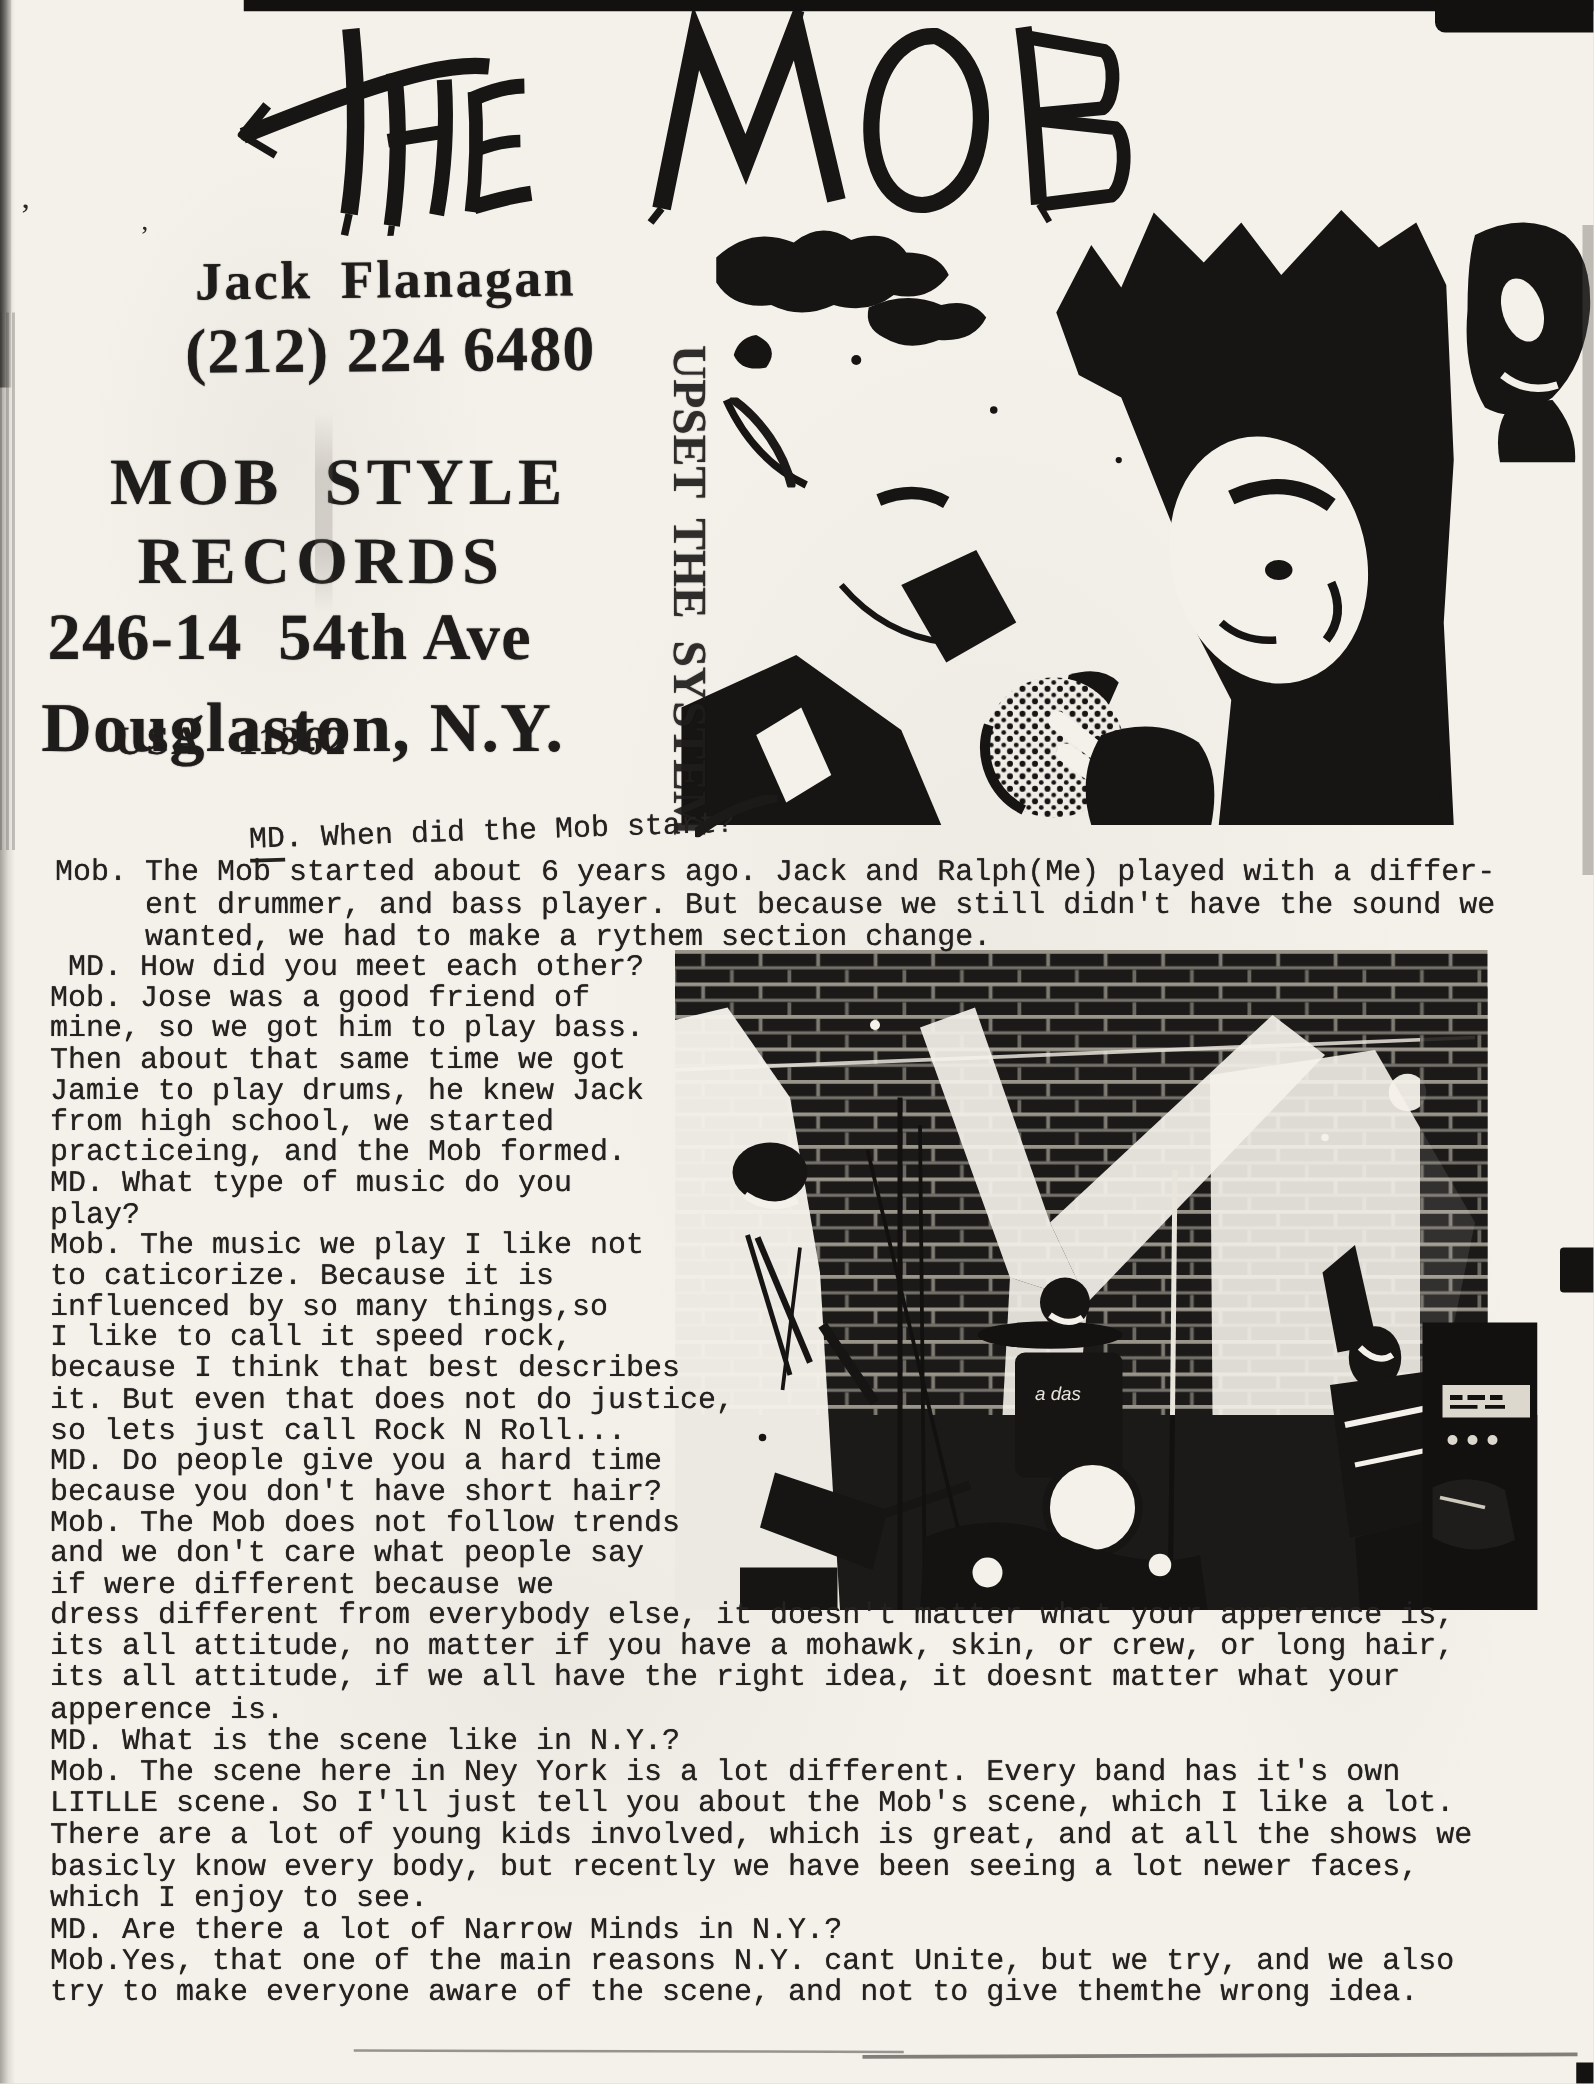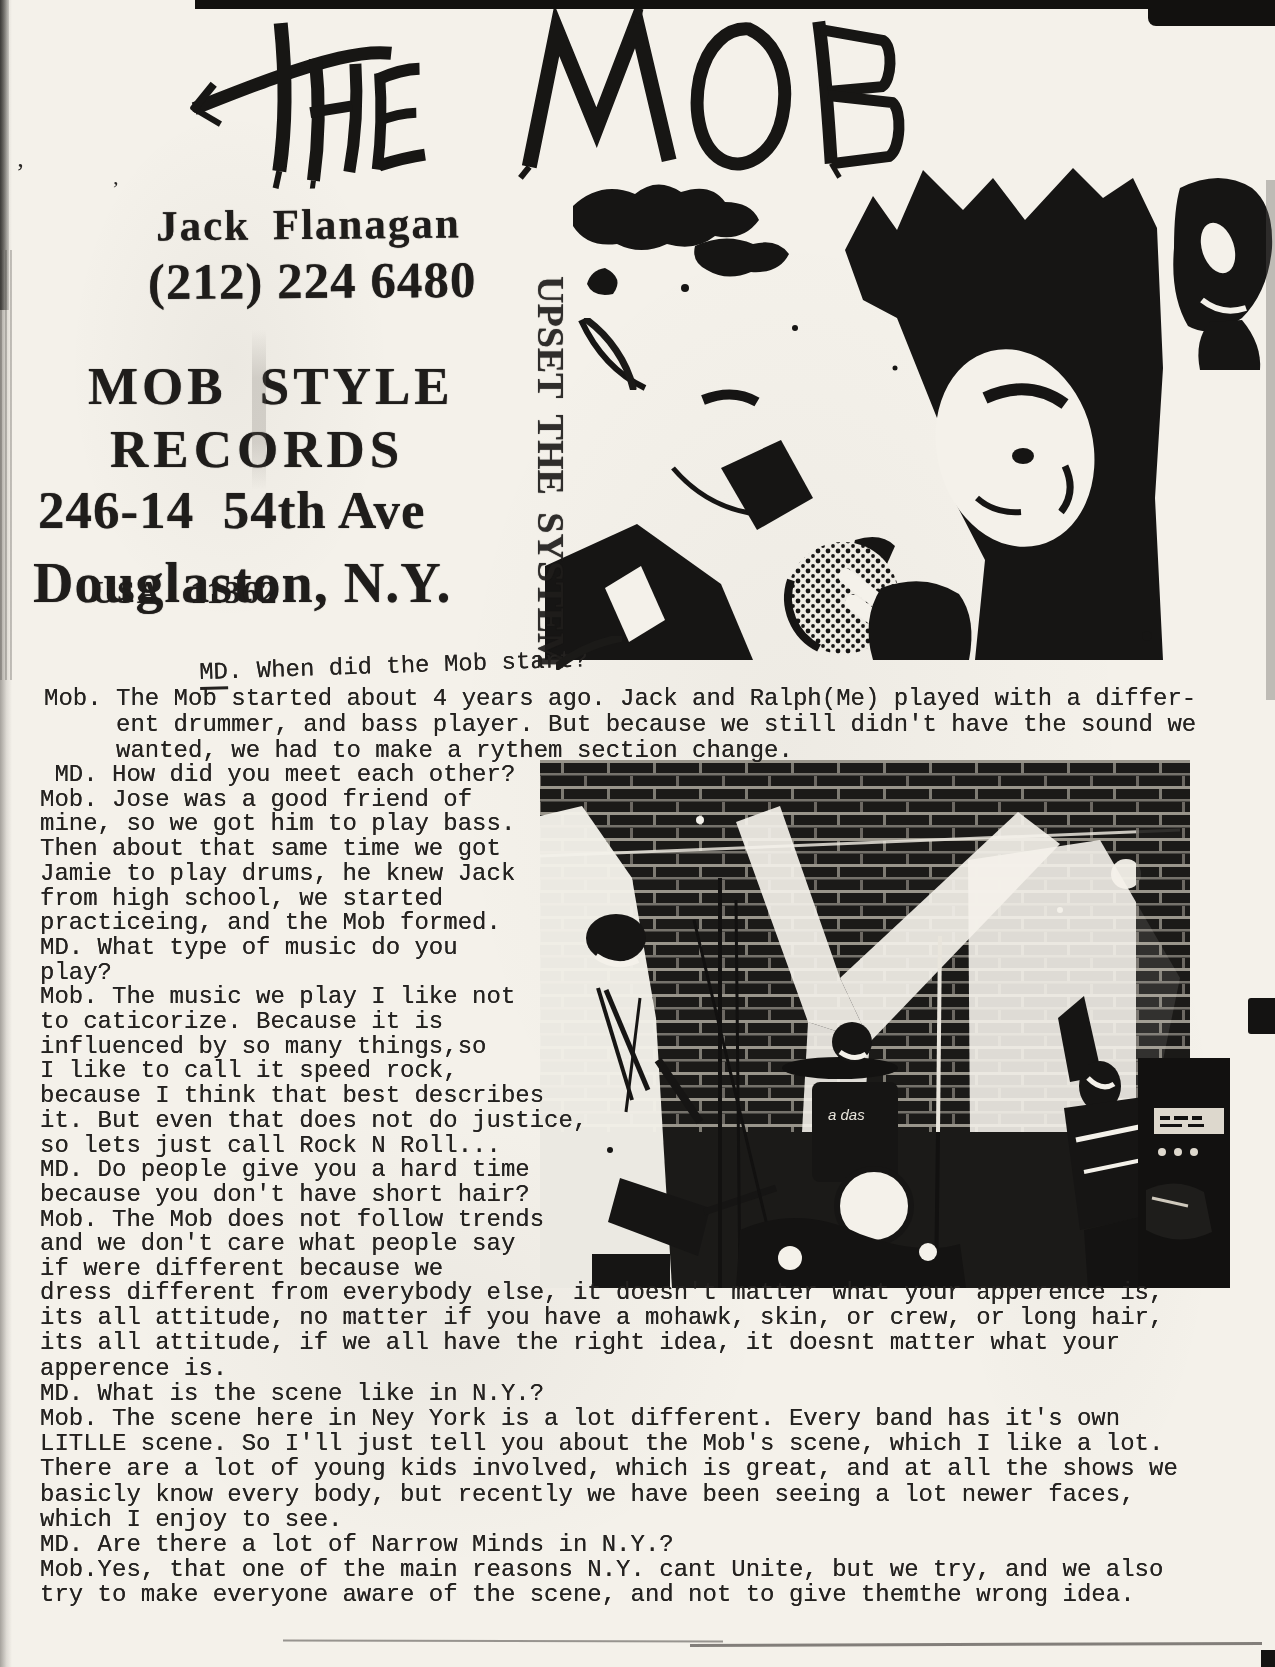--- a/index.html
+++ b/index.html
@@ -160,21 +160,21 @@
     <path d="M8,18 q40,-20 72,0 q22,18 20,60 q-4,44 -30,70 q-30,22 -54,8 q-18,-30 -14,-78 q0,-40 6,-60 z" fill="#161514"></path>
     <ellipse cx="46" cy="78" rx="16" ry="26" fill="#f4f1ea" transform="rotate(-18 46 78)"></ellipse>
     <path d="M30,130 q20,16 44,8" stroke="#f4f1ea" stroke-width="6" fill="none"></path>
     <path d="M70,150 q20,24 18,50 l-60,0 q-6,-30 10,-48 z" fill="#161514"></path>
   </svg>
 
   <div class="abs mono" style="left:143px;top:634px;transform:rotate(-1.9deg);transform-origin:0 100%;">
     <span class="q-md">MD</span><span>. When did the Mob start?</span>
   </div>
 
-  <div class="abs mono" style="left:44px;top:686px;line-height:26px;">Mob. The Mob started about 4 years ago. Jack and Ralph(Me) played with a differ-
+  <div class="abs mono" style="left:44px;top:686px;line-height:26px;">Mob. The Mob started about 6 years ago. Jack and Ralph(Me) played with a differ-
      ent drummer, and bass player. But because we still didn't have the sound we
      wanted, we had to make a rythem section change.</div>
 
   <div class="abs mono" style="left:40px;top:763px;line-height:24.7px;"> MD. How did you meet each other?
 Mob. Jose was a good friend of
 mine, so we got him to play bass.
 Then about that same time we got
 Jamie to play drums, he knew Jack
 from high school, we started
 practiceing, and the Mob formed.

